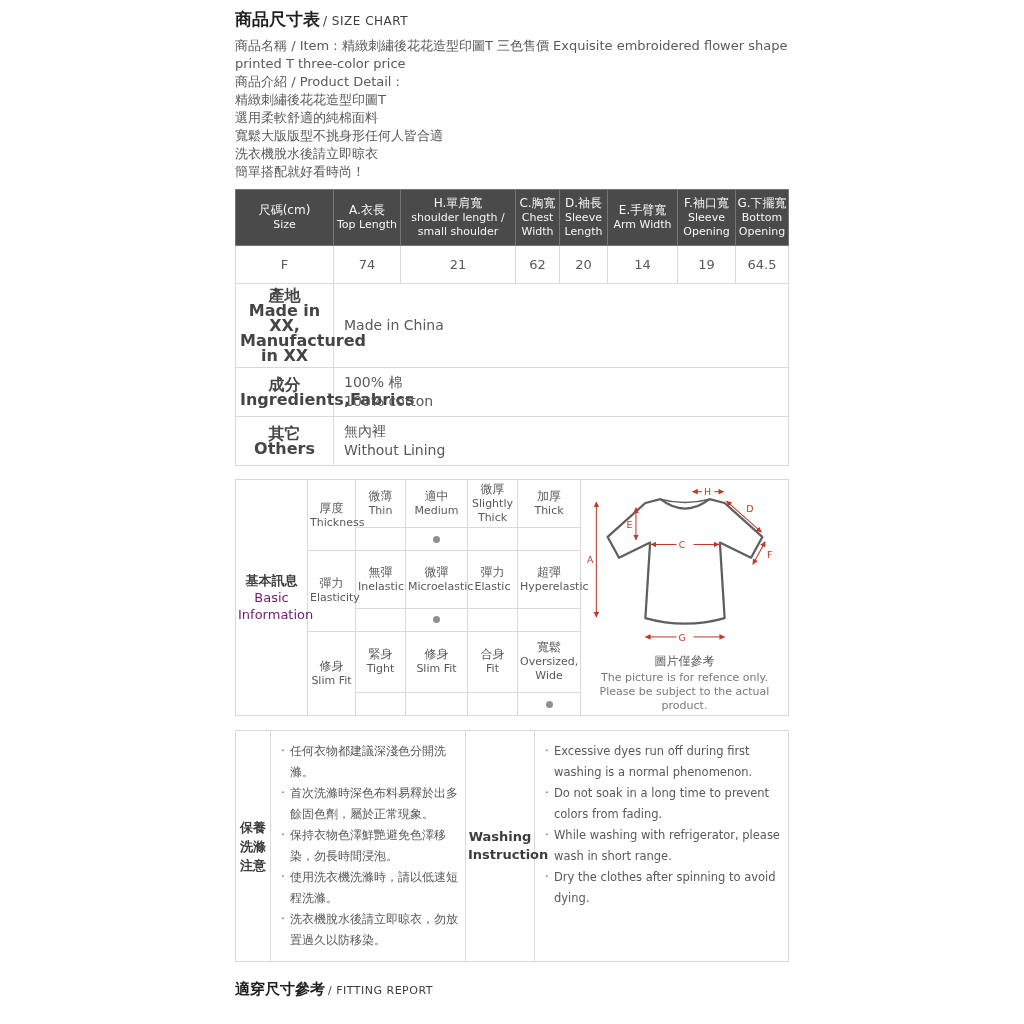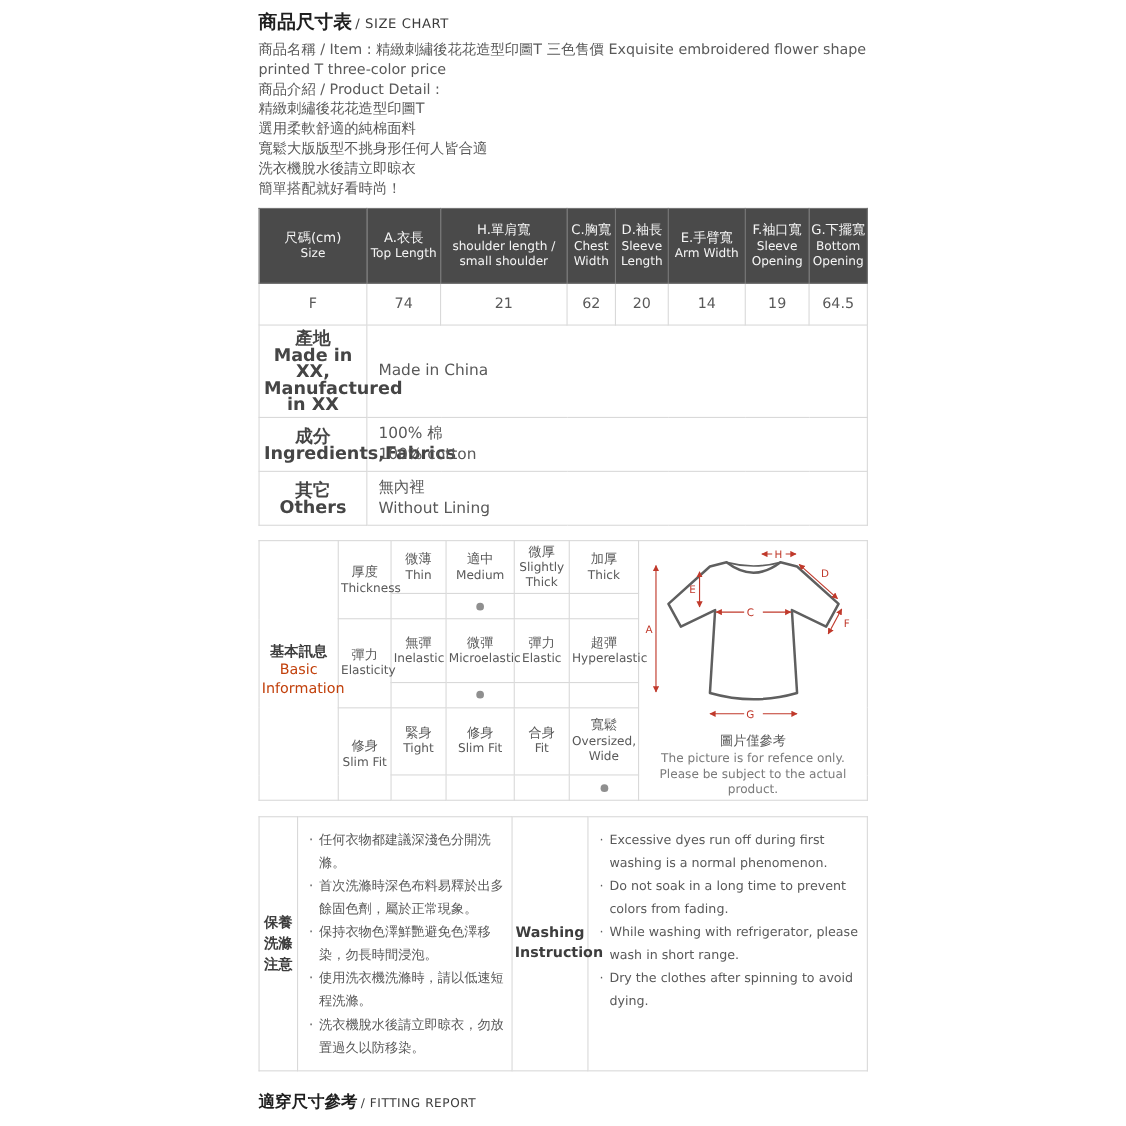--- a/index.html
+++ b/index.html
@@ -19,36 +19,36 @@
 
   
   table { border-collapse:collapse; table-layout:fixed; width:553px; font-size:12px; color:#595959; }
   th, td { border:1px solid #d9d9d9; padding:2px; vertical-align:middle; }
   .dark-head th { background:#4a4a4a; color:#f5f5f5; font-weight:normal; border:1px solid #757575; padding:4px 1px; text-align:center; line-height:15px; font-size:12px; }
   .dark-head th .en { display:block; font-size:11px; line-height:14px; }
   .dark-head th .zh { display:block; }
 
   
   .size-table { margin-top:8px; }
-  .size-table thead th { height:68px; }
+  .size-table thead th { height:56px; }
   .size-table td.val { height:38px; text-align:center; font-size:13px; }
   .size-table th.info-label { background:#fff; font-weight:bold; color:#454545; text-align:center; line-height:15px; padding:4px; }
   .size-table th.info-label .zh { display:block; font-size:16px; }
   .size-table th.info-label .en { display:block; font-size:16px; }
   .size-table td.info-value { text-align:left; padding:5px 10px; font-size:14px; line-height:19px; }
   .row-origin th, .row-origin td { height:64px; }
   .row-ingredients th, .row-ingredients td { height:42px; }
   .row-others th, .row-others td { height:40px; }
 
   
   .basic-table { margin-top:13px; }
   .basic-table td { text-align:center; line-height:15px; }
   .basic-table .title-cell { font-size:13px; line-height:17px; }
   .basic-table .title-cell .zh { font-weight:bold; color:#3d3d3d; display:block; }
-  .basic-table .title-cell .en { display:block; color:#c2410c; }
+  .basic-table .title-cell .en { display:block; color:#701a75; }
   .basic-table .attr-cell .zh, .basic-table .opt-cell .zh { display:block; }
   .basic-table .attr-cell .en, .basic-table .opt-cell .en { display:block; font-size:11px; line-height:14px; }
   .basic-table tr.lbl-row td { height:48px; }
   .basic-table tr.lbl-row.tall td { height:52px; }
   .basic-table tr.dot-row td { height:23px; }
   .dot { display:inline-block; width:7px; height:7px; border-radius:50%; background:#8f8f8f; }
   .diagram-cell { vertical-align:top; text-align:center; padding-top:6px; }
   .diagram-caption-zh { font-size:12px; color:#595959; margin-top:2px; }
   .diagram-caption-en { font-size:11px; color:#7a7a7a; line-height:14px; margin-top:2px; padding:0 8px; }
 

